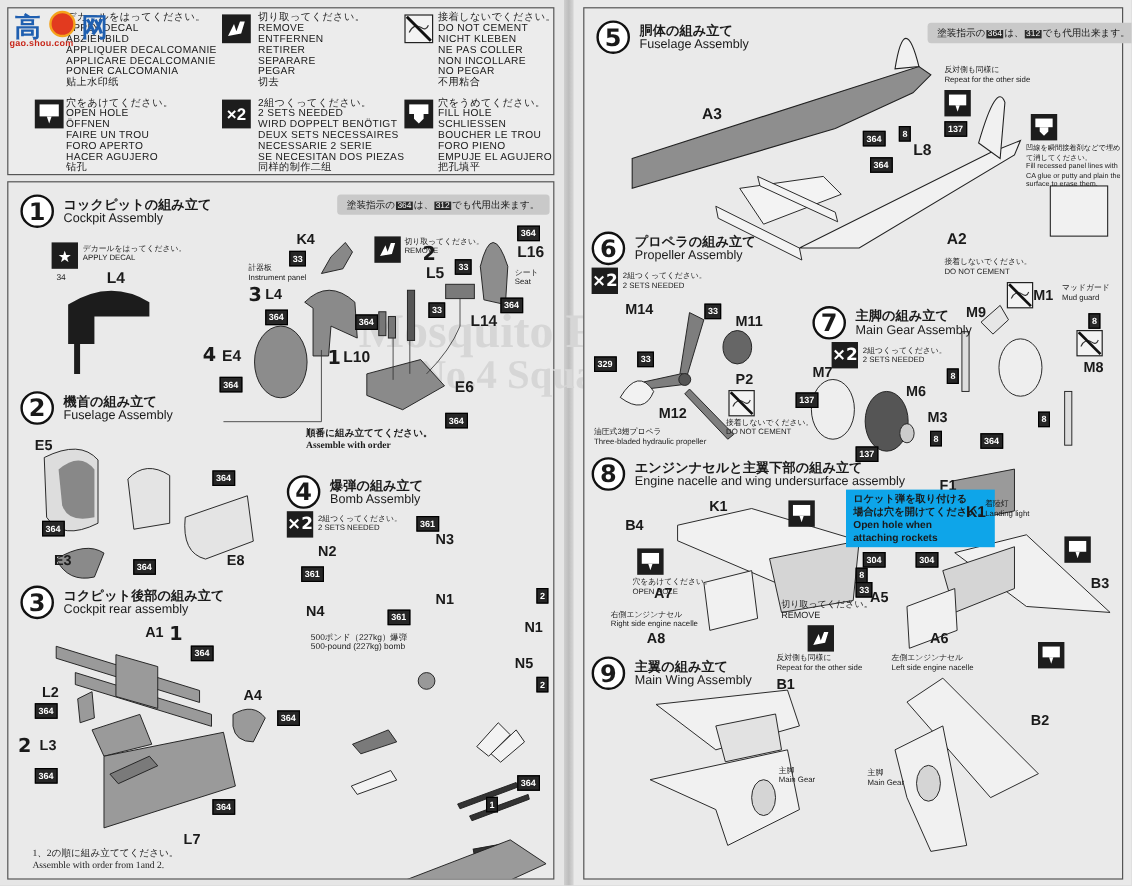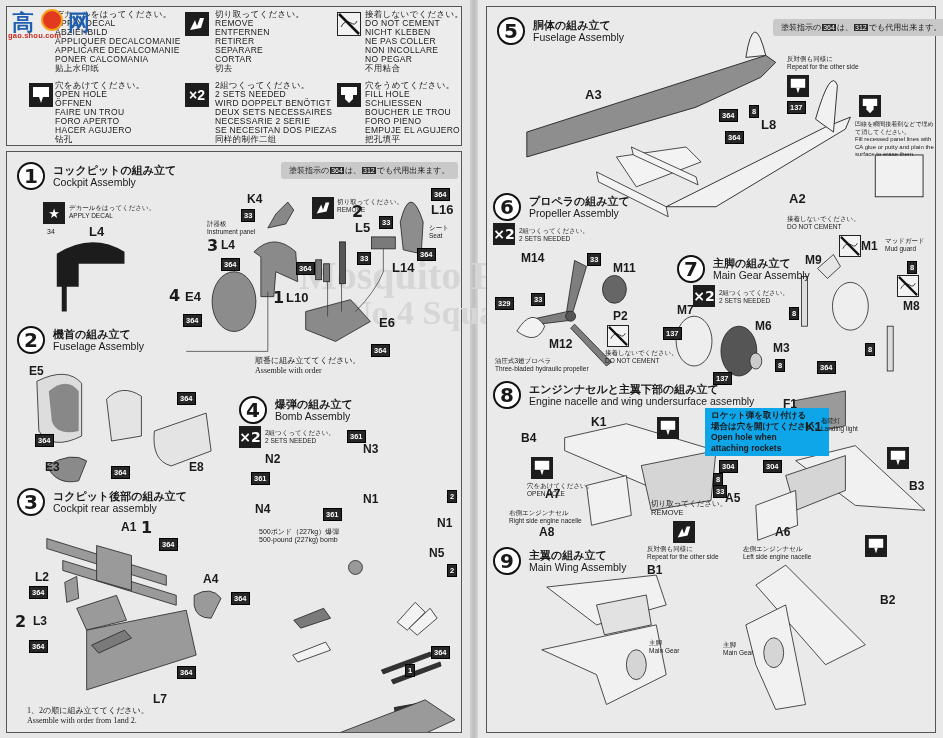--- a/index.html
+++ b/index.html
@@ -70,21 +70,21 @@
       <svg width="20" height="20" viewBox="0 0 20 20">
           <path d="M3 16 L8 6 L10 12 L13 4 L17 4 L14 14 Z" fill="#fff"></path>
         </svg>
     </div>
     <div class="leg-lines" style="left:30px">
       <div>切り取ってください。</div>
       <div>REMOVE</div>
       <div>ENTFERNEN</div>
       <div>RETIRER</div>
       <div>SEPARARE</div>
-      <div>CORTAR</div>
+      <div>PEGAR</div>
       <div>切去</div>
     </div>
   </div>
   <div class="leg-item" style="left:330px;top:3px;">
     <div class="leg-icon outline">
       <svg width="22" height="22" viewBox="0 0 22 22">
           <path d="M3 14 q4 -8 10 -4 q4 3 6 -2" stroke="#333" fill="none" stroke-width="1"></path>
           <line x1="1" y1="1" x2="21" y2="21" stroke="#111" stroke-width="2.5"></line>
         </svg>
     </div>
@@ -269,21 +269,21 @@
   <div class="code-box" style="left:410px;top:96px;">364</div>
   <div class="part big" style="left:385px;top:108px;">L14</div>
   <div class="code-box" style="left:289px;top:110px;">364</div>
   <div class="order-num" style="left:266px;top:136px;">1</div>
   <div class="part big" style="left:279px;top:138px;">L10</div>
   <div class="order-num" style="left:162px;top:134px;">4</div>
   <div class="part big" style="left:178px;top:137px;">E4</div>
   <div class="code-box" style="left:176px;top:162px;">364</div>
   <div class="part big" style="left:372px;top:163px;">E6</div>
   <div class="code-box" style="left:364px;top:192px;">364</div>
-  <div class="order-note" style="left:248px;top:204px;">
+  <div class="order-note" style="left:248px;top:204px;font-weight:bold;">
     <div>順番に組み立ててください。</div>
     <div>Assemble with order</div>
   </div>
 
   <div class="step-head" style="left:10px;top:174px;">
     <div class="step-num">2</div>
     <div class="step-jp">機首の組み立て</div>
     <div class="step-en">Fuselage Assembly</div>
   </div>
   <div class="part" style="left:22px;top:212px;">E5</div>
@@ -590,21 +590,21 @@
         <path d="M8 12 L10 18 L12 12 Z" fill="#fff"></path>
       </svg>
   </div>
 
   <div class="step-head" style="left:6px;top:540px;">
     <div class="step-num">9</div>
     <div class="step-jp">主翼の組み立て</div>
     <div class="step-en">Main Wing Assembly</div>
   </div>
   <div class="part" style="left:160px;top:556px;">B1</div>
-  <div class="part" style="left:393px;top:586px;text-align:right;">B2</div>
+  <div class="part" style="left:372px;top:586px;text-align:right;">B2</div>
   <div class="small-note" style="left:162px;top:632px;">
     <div>主脚</div>
     <div>Main Gear</div>
   </div>
   <div class="small-note" style="left:236px;top:634px;">
     <div>主脚</div>
     <div>Main Gear</div>
   </div>
 </div>
 

